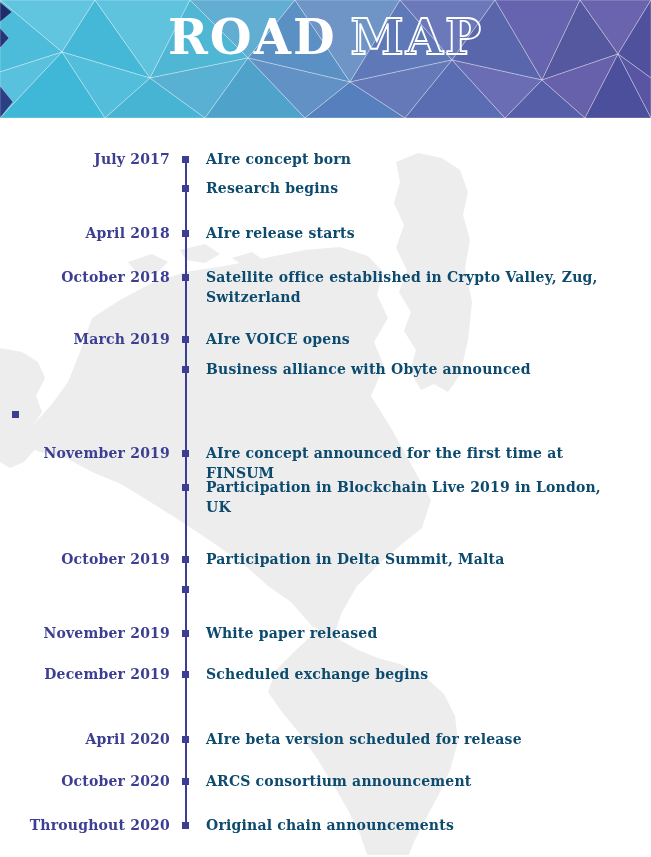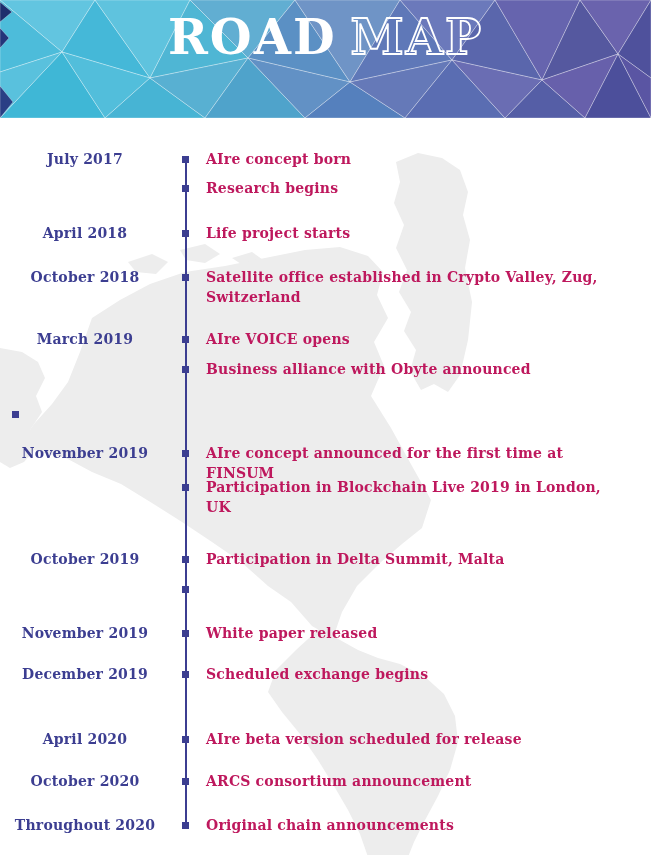--- a/index.html
+++ b/index.html
@@ -34,33 +34,33 @@
   .tl-line{
     position:absolute;left:185px;top:159px;width:1.6px;height:667px;
     background:#3c3e91;
   }
   .tl-row{
     position:absolute;left:0;width:651px;
     display:flex;align-items:flex-start;
   }
   .tl-date{
     width:170px;flex:0 0 170px;
-    text-align:center;
+    text-align:right;
     font-size:14px;font-weight:bold;line-height:20px;
     color:#3c3e91;letter-spacing:0.2px;
   }
   .tl-bullet{
     flex:0 0 auto;
     width:7px;height:7px;margin-left:12px;margin-top:6.5px;
     background:#3c3e91;
   }
   .tl-event{
     margin-left:17px;max-width:420px;
     font-size:14px;font-weight:bold;line-height:20px;
-    color:#be185d;letter-spacing:0.2px;
+    color:#0c4a6e;letter-spacing:0.2px;
   }
 </style>
 </head>
 <body>
 
 <div class="page">
 
   <svg class="map-watermark" width="651" height="857" viewBox="0 0 651 857" aria-hidden="true">
     <g fill="#ededed" stroke="none">
 
@@ -134,21 +134,21 @@
       <div class="tl-event">AIre concept born</div>
     </div>
     <div class="tl-row" style="top:178px">
       <div class="tl-date"></div>
       <div class="tl-bullet"></div>
       <div class="tl-event">Research begins</div>
     </div>
     <div class="tl-row" style="top:223px">
       <div class="tl-date">April 2018</div>
       <div class="tl-bullet"></div>
-      <div class="tl-event">Life project starts</div>
+      <div class="tl-event">AIre release starts</div>
     </div>
     <div class="tl-row" style="top:267px">
       <div class="tl-date">October 2018</div>
       <div class="tl-bullet"></div>
       <div class="tl-event">Satellite office established in Crypto Valley, Zug, Switzerland</div>
     </div>
     <div class="tl-row" style="top:329px">
       <div class="tl-date">March 2019</div>
       <div class="tl-bullet"></div>
       <div class="tl-event">AIre VOICE opens</div>

